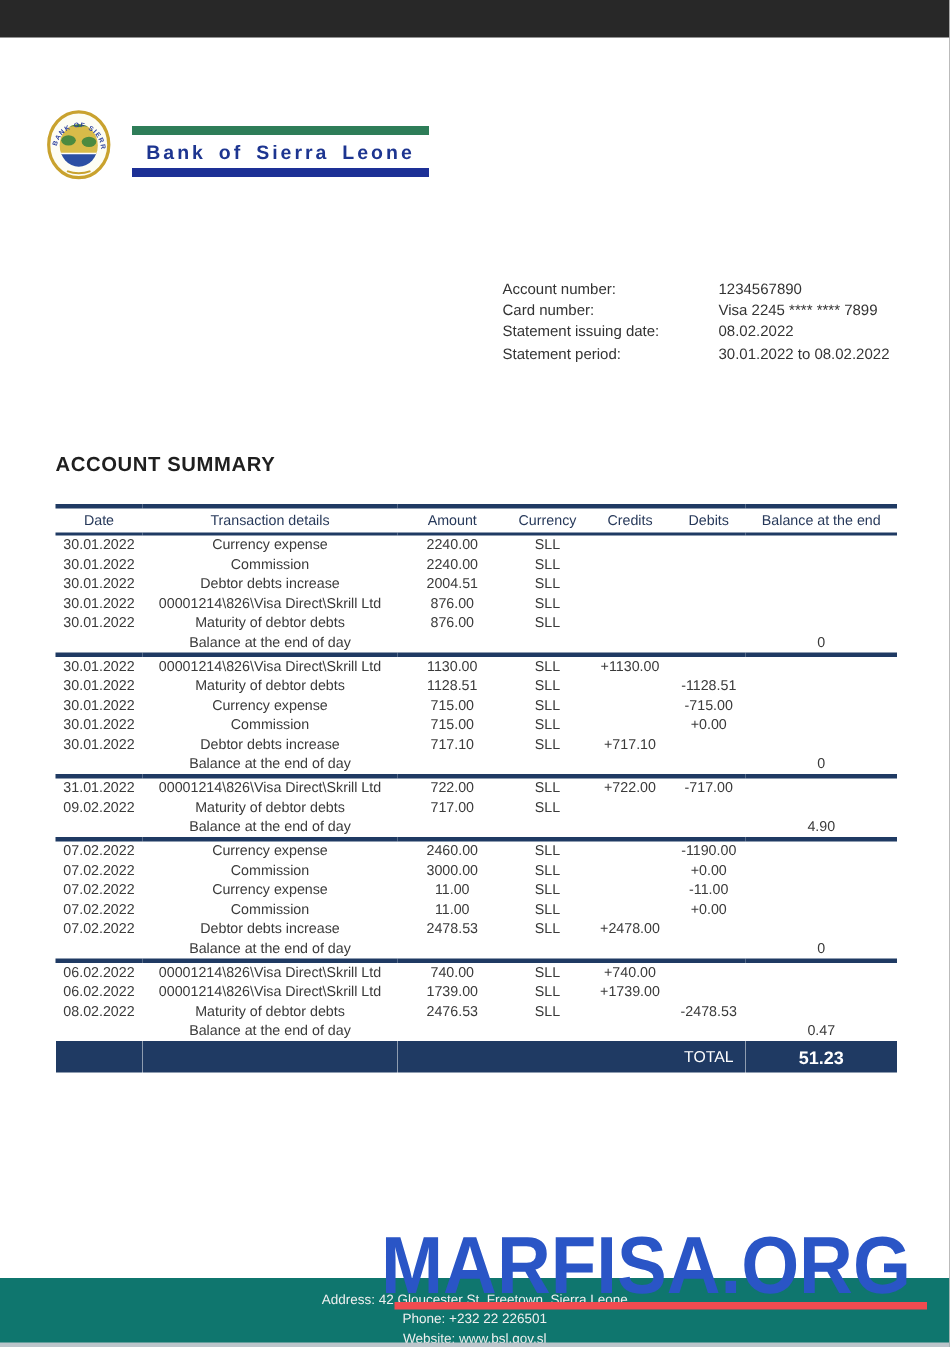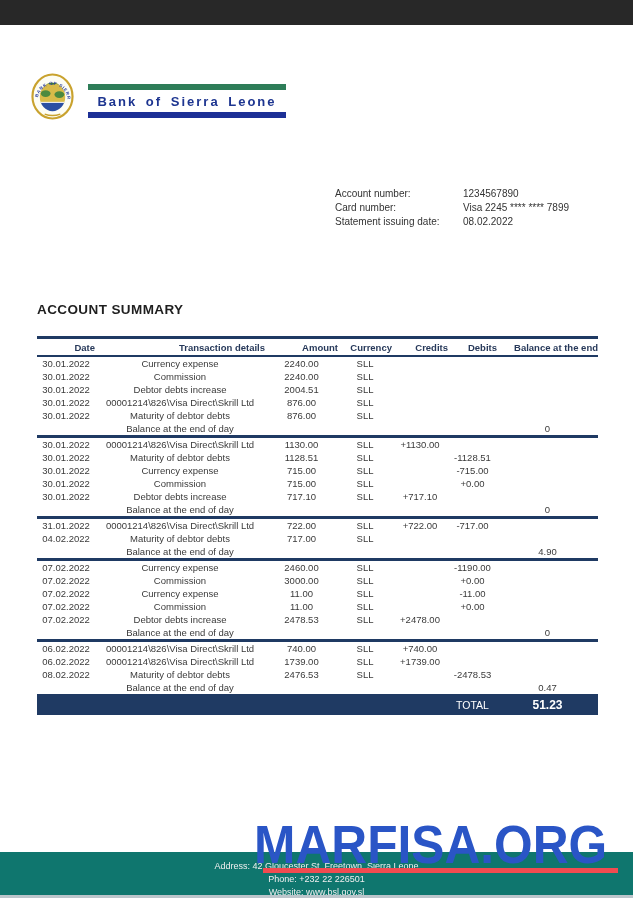--- a/index.html
+++ b/index.html
@@ -20,36 +20,36 @@
   .wm-text {
     text-align:center; font-size:13px; font-weight:bold; color:#1d3590;
     letter-spacing:2px; word-spacing:3px; padding:4px 0 3px 0;
   }
 
   
   .customer { position:absolute; left:52px; top:182px; width:230px; }
   .customer .name { font-size:10.5px; font-weight:bold; color:#2e2e2e; line-height:14px; }
   .customer .addr { font-size:10px; color:#3a3a3a; line-height:14px; }
   .acct { position:absolute; left:335px; top:187px; width:263px; font-size:10px; }
-  .acct-row { display:flex; line-height:14.2px; }
+  .acct-row { display:flex; line-height:14.2px;gap:16px; }
   .acct-row .lbl { width:128px; color:#333; flex:none; }
   .acct-row .val { color:#333; }
 
   
   .summary-title {
     position:absolute; left:37px; top:302px; font-size:13.5px; font-weight:bold;
     color:#1f1f1f; letter-spacing:0.4px;text-align:center;
   }
 
   
   .table-wrap { position:absolute; left:37px; top:336px; width:561px; }
   table.summary { border-collapse:collapse; table-layout:fixed; width:561px; border-top:3px solid #1f3a63; }
   table.summary th {
-    font-size:9.5px; font-weight:bold; color:#27395a; height:14px; padding:1px 0 1px 0;
-    border-bottom:2px solid #1f3a63; white-space:nowrap; overflow:hidden; text-align:right;
+    font-size:9.5px; font-weight:normal; color:#27395a; height:14px; padding:1px 0 1px 0;
+    border-bottom:2px solid #1f3a63; white-space:nowrap; overflow:hidden; text-align:center;
   }
   table.summary td {
     font-size:9.5px; color:#3a3a3a; height:13px; padding:0; white-space:nowrap;
     overflow:hidden; text-align:center;
   }
   th.c1 { text-align:left; padding-left:1px; }
   td.c0 { text-align:left; padding-left:3px; }
   td.c1 { text-align:left; padding-left:1px; }
   td.c2 { text-align:left; padding-left:6px; }
   tr.section-start td { border-top:3px solid #1f3a63; }
@@ -120,20 +120,24 @@
       <span class="val">1234567890</span>
     </div>
     <div class="acct-row">
       <span class="lbl">Card number:</span>
       <span class="val">Visa 2245 **** **** 7899</span>
     </div>
     <div class="acct-row">
       <span class="lbl">Statement issuing date:</span>
       <span class="val">08.02.2022</span>
     </div>
+    <div class="acct-row">
+      <span class="lbl">Statement period:</span>
+      <span class="val">30.01.2022 to 08.02.2022</span>
+    </div>
   </div>
 
   <div class="summary-title">ACCOUNT SUMMARY</div>
 
   <div class="table-wrap">
     <table class="summary">
       <colgroup>
         <col style="width:58px">
           <col style="width:170px">
           <col style="width:73px">
@@ -265,21 +269,21 @@
           <tr class="section-start">
             <td class="c0">31.01.2022</td>
             <td class="c1">00001214\826\Visa Direct\Skrill Ltd</td>
             <td class="c2">722.00</td>
             <td class="c3">SLL</td>
             <td class="c4">+722.00</td>
             <td class="c5">-717.00</td>
             <td class="c6"></td>
           </tr>
           <tr>
-            <td class="c0">04.02.2022</td>
+            <td class="c0">09.02.2022</td>
             <td class="c1">Maturity of debtor debts</td>
             <td class="c2">717.00</td>
             <td class="c3">SLL</td>
             <td class="c4"></td>
             <td class="c5"></td>
             <td class="c6"></td>
           </tr>
           <tr>
             <td class="c0"></td>
             <td class="c1">Balance at the end of day</td>

